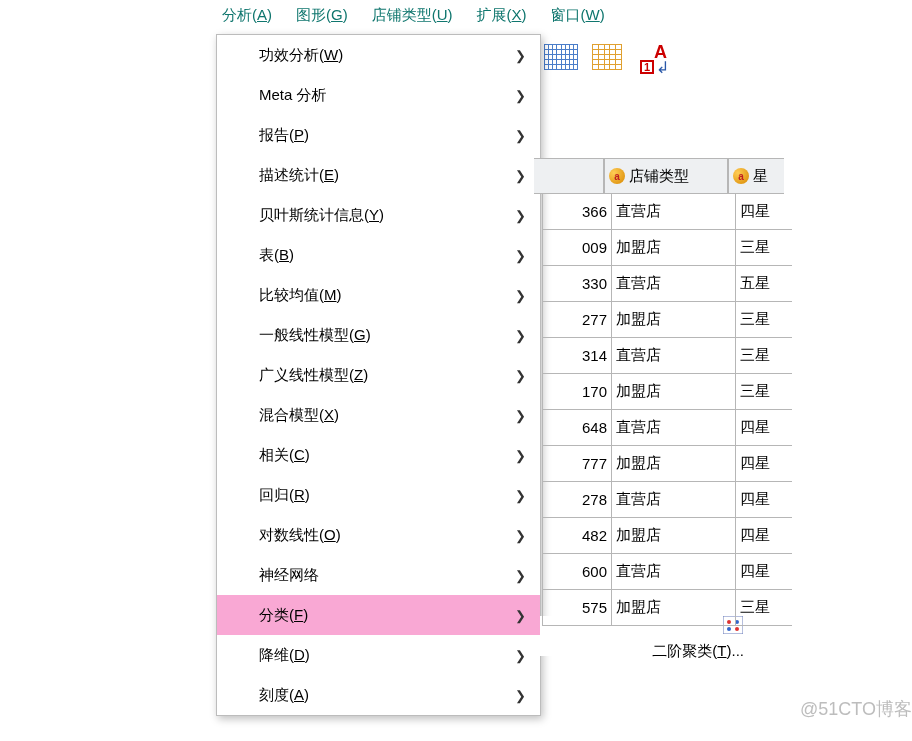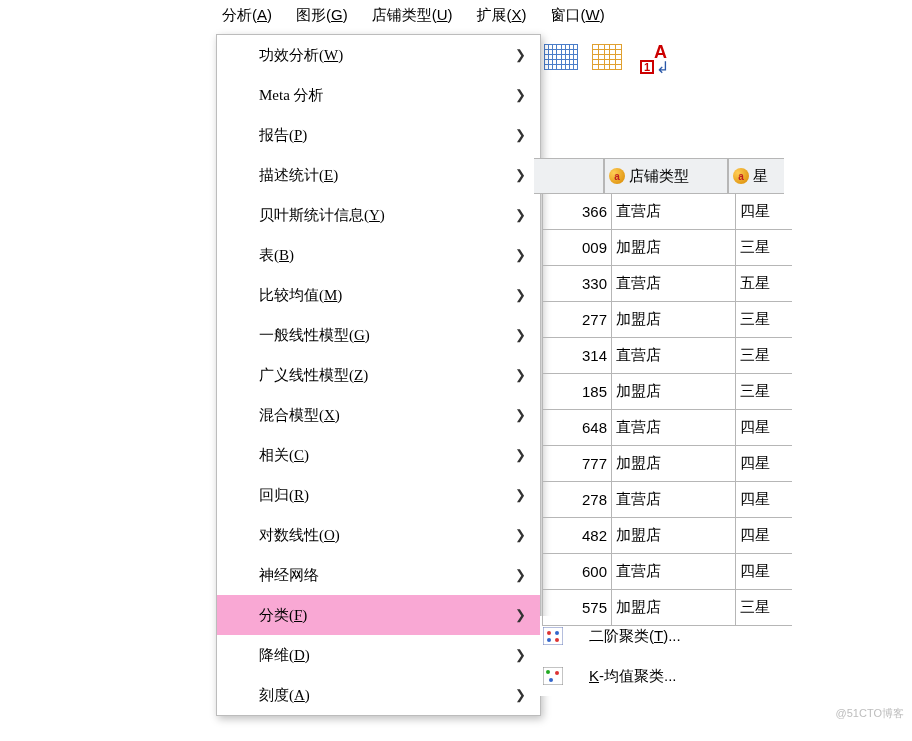--- a/index.html
+++ b/index.html
@@ -22,21 +22,21 @@
     top: 0;
     width: 540px;
   }
   
   .menubar {
     display: flex;
     gap: 24px;
     padding: 6px 6px 4px 6px;
     background: #fff;
   }
-  .menubar .mitem { color: #000000; cursor: default; text-align: center; }
+  .menubar .mitem { color: #0f766e; cursor: default; text-align: center; }
   .menubar .mitem u { text-decoration: underline; }
   
   .toolbar {
     position: absolute;
     left: 328px;
     top: 34px;
     height: 50px;
     display: flex;
     align-items: center;
     gap: 10px;
@@ -54,21 +54,20 @@
   .mark-icon .ar { position:absolute; left:16px; top:14px; color:#2a58a8; font-size:16px;}
   
   .menu {
     position: absolute;
     left: 0;
     top: 34px;
     width: 325px;
     background: #fff;
     border: 1px solid #bcbcbc;
     box-shadow: 2px 3px 8px rgba(0,0,0,.25);
-    font-family: Liberation Serif, serif;
   }
   .menu .item {
     display: flex;
     align-items: center;
     justify-content: space-between;
     padding: 0 14px 0 42px;
     height: 40px;
     cursor: default;
     position: relative;
   }
@@ -78,25 +77,26 @@
   
   .submenu {
     position: absolute;
     left: 324px;
     top: 616px;
     width: 210px;
     background: #fff;
   }
   .submenu .sitem {
     display: flex;
-    align-items: center;
-    gap: 25px;
+    align-items: flex-end;
+    gap: 8px;
     height: 40px;
     padding: 0 6px 0 2px;
     cursor: default;
+    flex-direction: column;
   }
   .sicon { width: 22px; height: 20px; display:inline-flex; align-items:center; justify-content:center; }
   .sub-label u { text-decoration: underline; }
   
   .grid-frag {
     position: absolute;
     left: 318px;
     top: 158px;
     font-size: 15px;
   }
@@ -123,22 +123,22 @@
   .gc {
     border-right: 1px solid #b6b6b6;
     border-bottom: 1px solid #b6b6b6;
     display:flex; align-items:center;
     padding: 0 4px;
   }
   .gc.num { width:70px; justify-content:flex-end; border-left:1px solid #b6b6b6;}
   .gc.type { width:124px; }
   .gc.star { width:56px; border-right:0;}
   .watermark {
-    position:absolute; right:8px; bottom:20px;
-    color:#bdbdbd; font-size:11px;
+    position:absolute; right:0; bottom:20px;
+    color:#bdbdbd; font-size:18px;
   }
 </style>
 </head>
 <body>
 
 <div class="stage">
   <div class="app">
 
     <div class="menubar">
       <span class="mitem">
@@ -316,31 +316,20 @@
             <svg width="20" height="18">
               <rect width="20" height="18" fill="#fff" stroke="#6a7dbb"></rect>
               <circle cx="6" cy="6" r="2" fill="#d33"></circle>
               <circle cx="14" cy="6" r="2" fill="#36c"></circle>
               <circle cx="6" cy="13" r="2" fill="#36c"></circle>
               <circle cx="14" cy="13" r="2" fill="#d33"></circle>
             </svg>
           </span>
           <span class="sub-label">二阶聚类(<u>T</u>)...</span>
         </div>
-        <div class="sitem">
-          <span class="sicon">
-            <svg width="20" height="18">
-              <rect width="20" height="18" fill="#fff" stroke="#888"></rect>
-              <circle cx="5" cy="5" r="2" fill="#2a2"></circle>
-              <circle cx="14" cy="6" r="2" fill="#d33"></circle>
-              <circle cx="8" cy="13" r="2" fill="#36c"></circle>
-            </svg>
-          </span>
-          <span class="sub-label"><u>K</u>-均值聚类...</span>
-        </div>
       </div>
 
     <div class="grid-frag">
       <div class="ghead">
         <div class="gh num"></div>
         <div class="gh type">
           <span class="badge">a</span>
           <span>店铺类型</span>
         </div>
         <div class="gh star">
@@ -368,21 +357,21 @@
             <div class="gc num">277</div>
             <div class="gc type">加盟店</div>
             <div class="gc star">三星</div>
           </div>
           <div class="grow">
             <div class="gc num">314</div>
             <div class="gc type">直营店</div>
             <div class="gc star">三星</div>
           </div>
           <div class="grow">
-            <div class="gc num">185</div>
+            <div class="gc num">170</div>
             <div class="gc type">加盟店</div>
             <div class="gc star">三星</div>
           </div>
           <div class="grow">
             <div class="gc num">648</div>
             <div class="gc type">直营店</div>
             <div class="gc star">四星</div>
           </div>
           <div class="grow">
             <div class="gc num">777</div>

